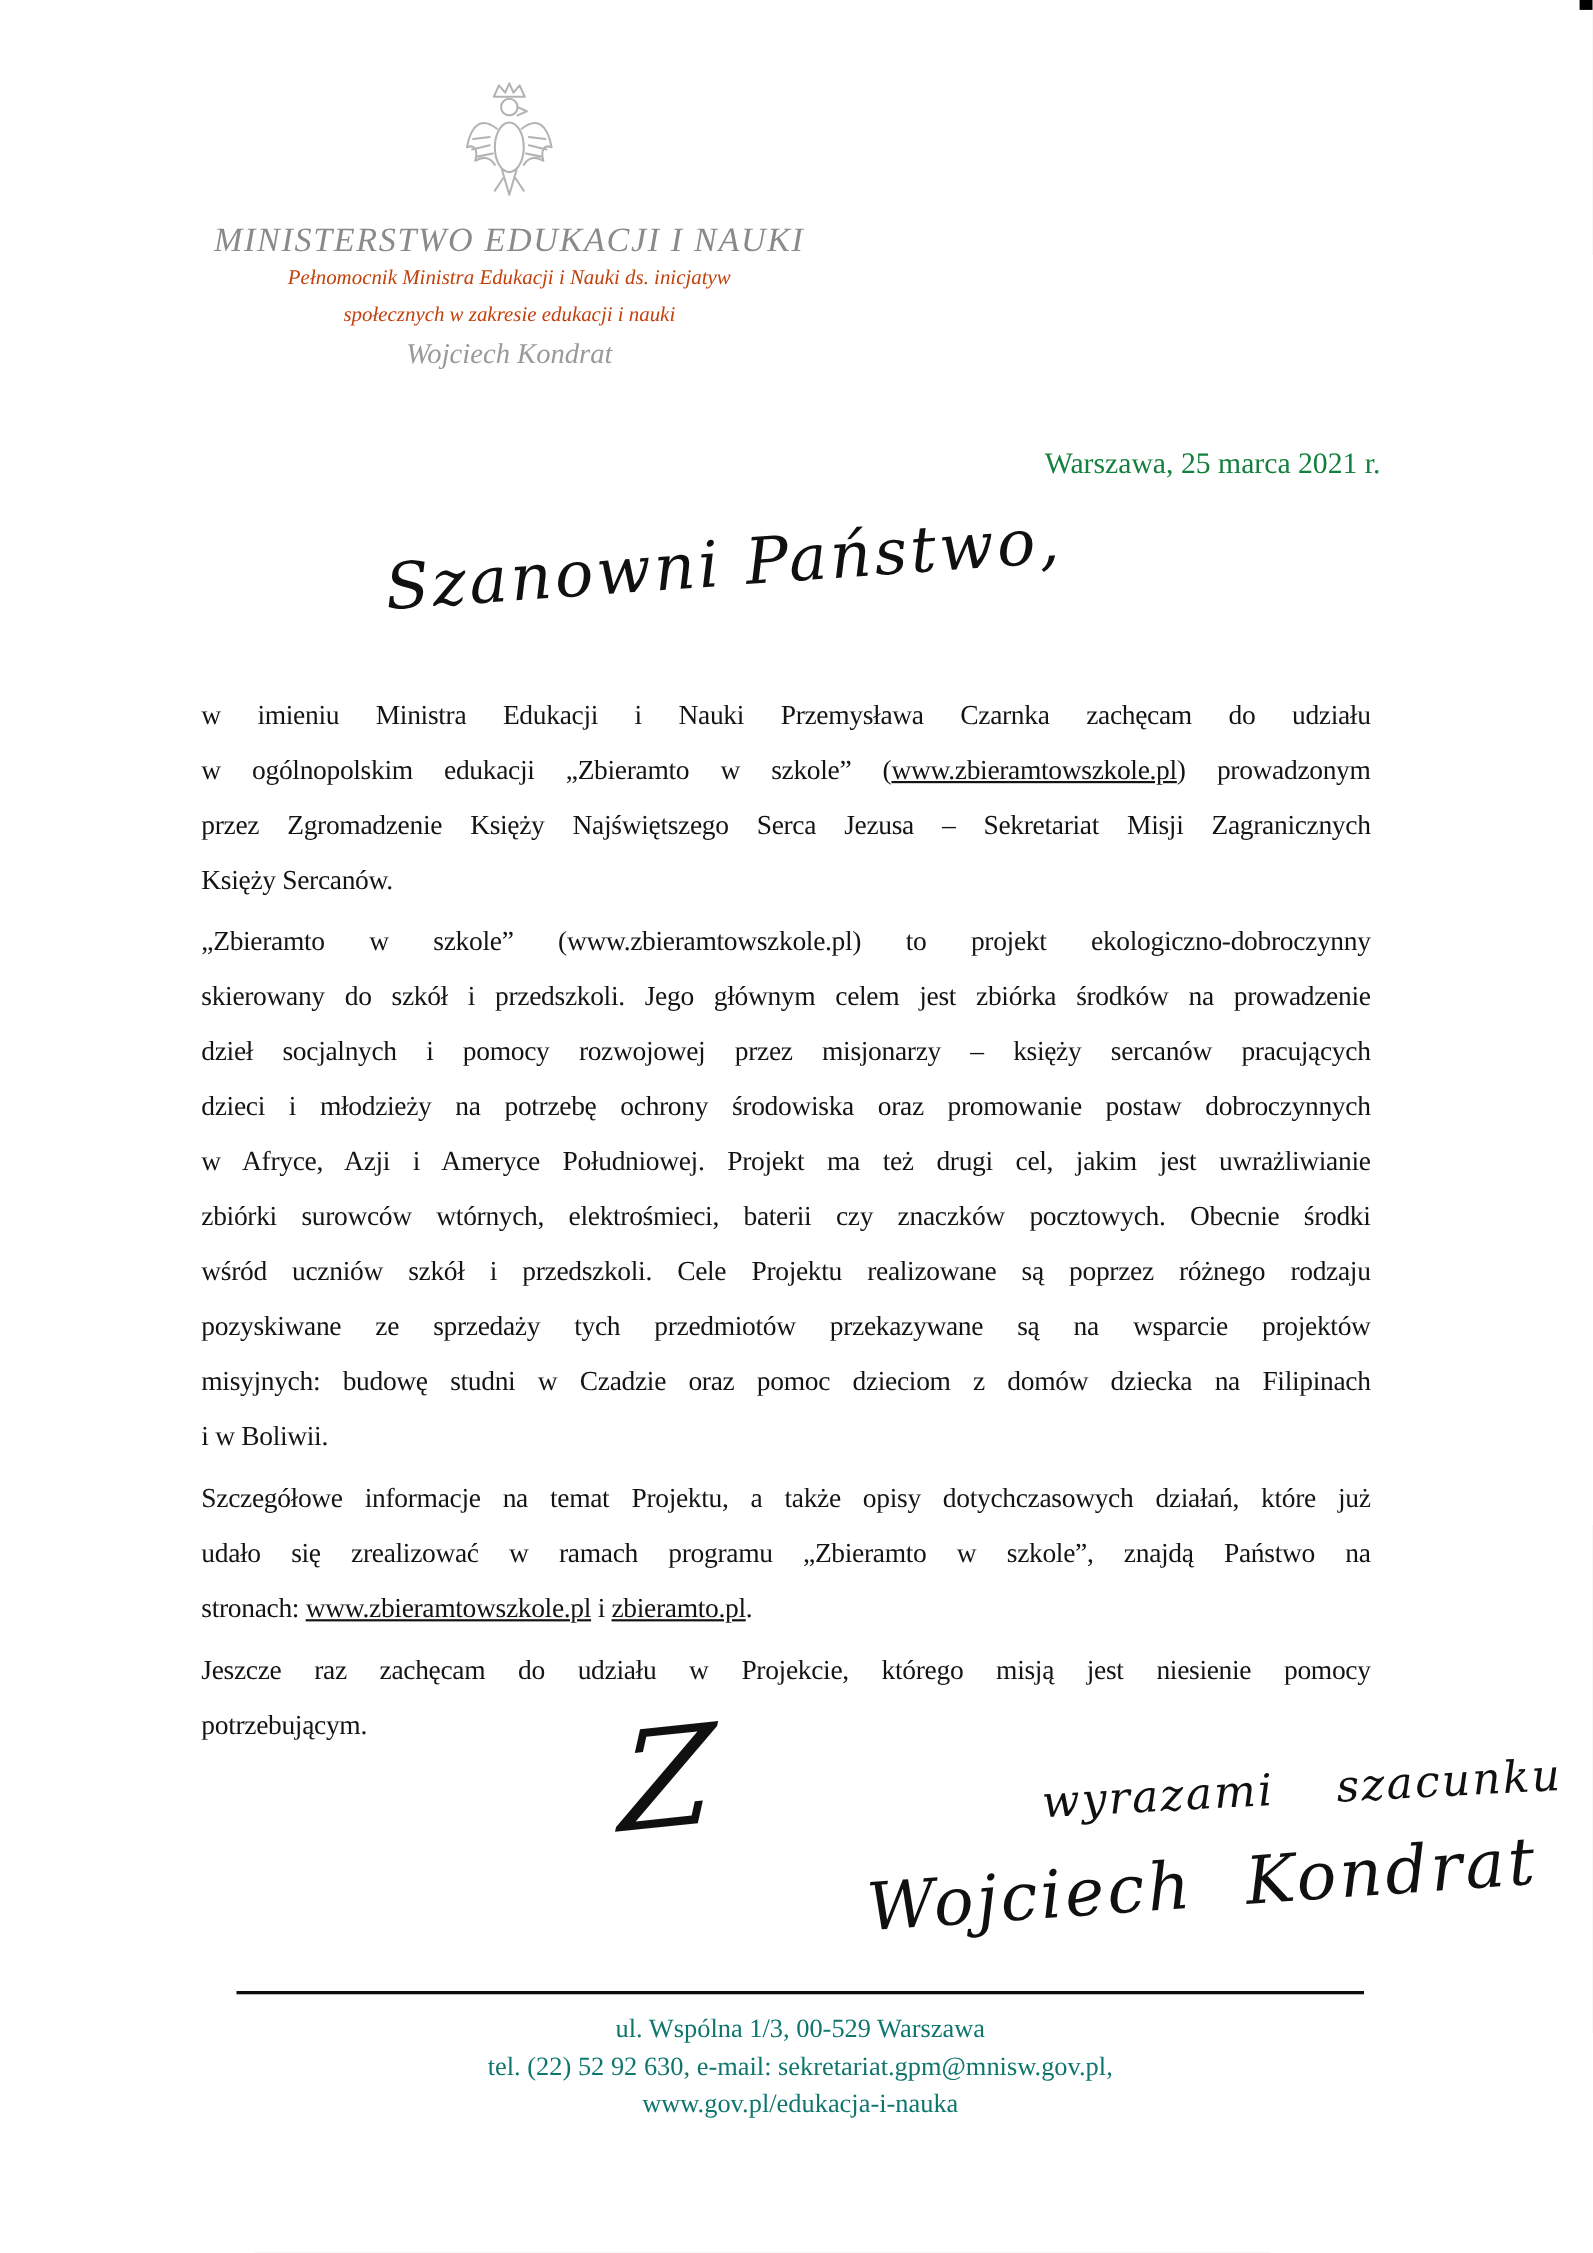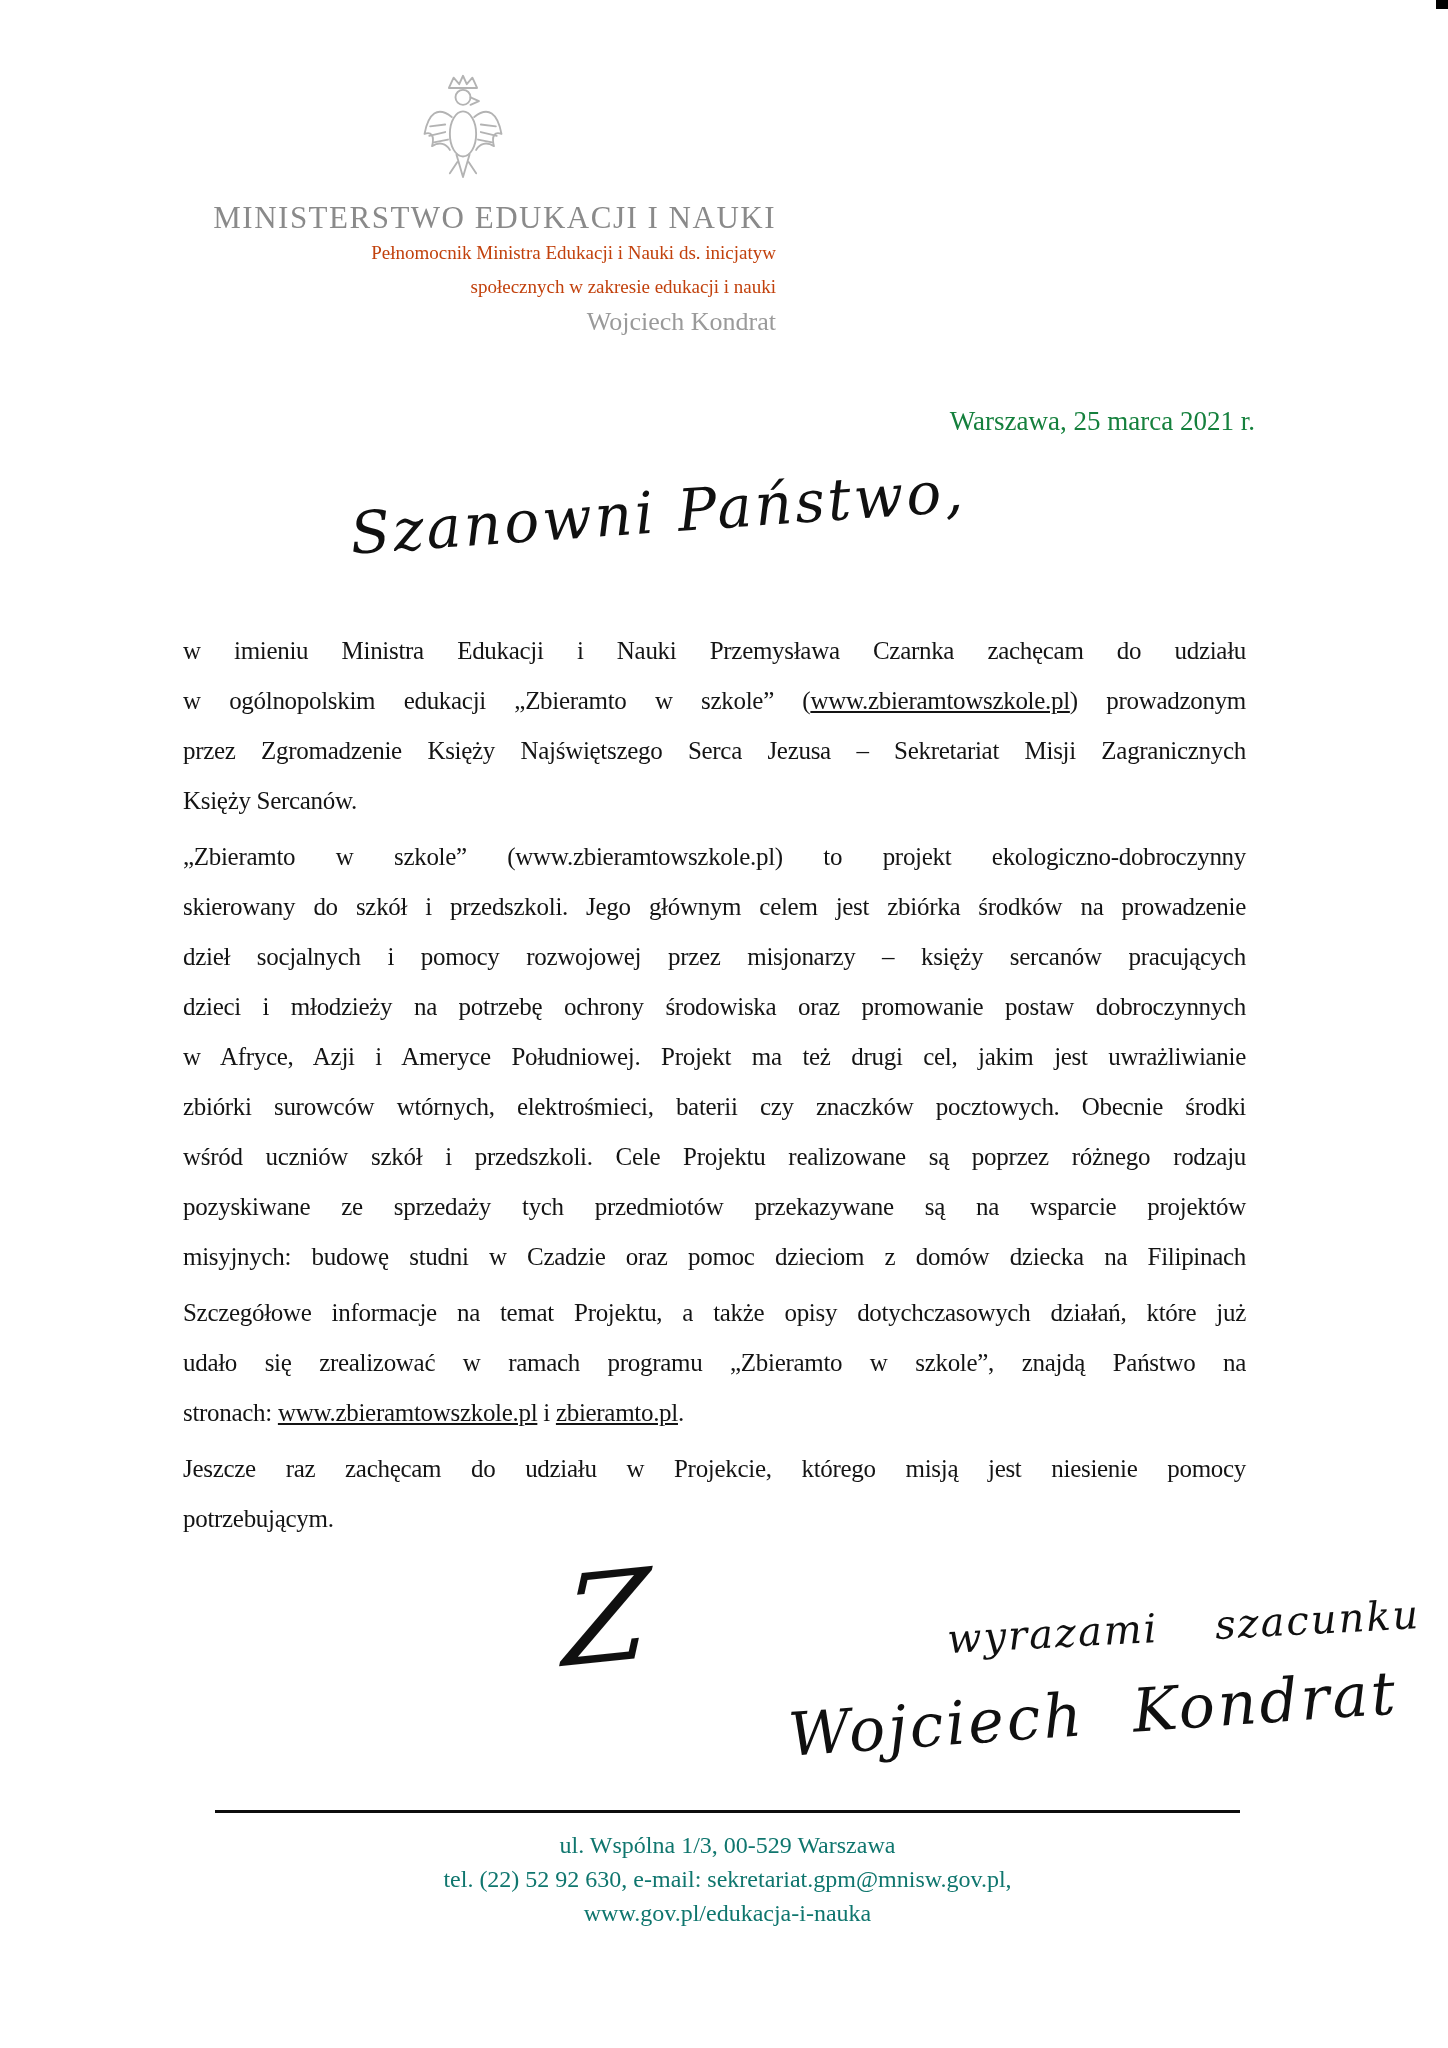--- a/index.html
+++ b/index.html
@@ -8,21 +8,21 @@
     width:1448px;height:2048px;
     background:#ffffff;
     font-family:"Liberation Serif", serif;
     color:#141414;
     overflow:hidden;
   }
   
   .artifact{position:absolute;top:0;right:0;width:12px;height:9px;background:#000;}
 
   
-  .header{position:absolute;left:150px;top:72px;width:626px;text-align:right;color:#8f8f8f;}
+  .header{position:absolute;left:150px;top:72px;width:626px;text-align:center;color:#8f8f8f;font-style:italic;}
   .eagle{display:block;margin:0 auto 6px auto;opacity:.85;}
   .ministry{font-size:31px;letter-spacing:1.5px;color:#8a8a8a;line-height:36px;}
   .role{font-size:19px;color:#c2410c;line-height:34px;}
   .official{font-size:26px;color:#9a9a9a;line-height:36px;}
 
   
   .date{position:absolute;left:860px;top:406px;width:395px;text-align:right;font-size:27px;color:#15803d;}
 
   
   .hand{font-family:"DejaVu Serif", serif;font-style:italic;color:#101010;white-space:nowrap;}
@@ -88,20 +88,21 @@
         <div class="para">
           <div class="bline"><span>„Zbieramto w szkole” (www.zbieramtowszkole.pl) to projekt ekologiczno-dobroczynny</span></div>
           <div class="bline"><span>skierowany do szkół i przedszkoli. Jego głównym celem jest zbiórka środków na prowadzenie</span></div>
           <div class="bline"><span>dzieł socjalnych i pomocy rozwojowej przez misjonarzy – księży sercanów pracujących</span></div>
           <div class="bline"><span>dzieci i młodzieży na potrzebę ochrony środowiska oraz promowanie postaw dobroczynnych</span></div>
           <div class="bline"><span>w Afryce, Azji i Ameryce Południowej. Projekt ma też drugi cel, jakim jest uwrażliwianie</span></div>
           <div class="bline"><span>zbiórki surowców wtórnych, elektrośmieci, baterii czy znaczków pocztowych. Obecnie środki</span></div>
           <div class="bline"><span>wśród uczniów szkół i przedszkoli. Cele Projektu realizowane są poprzez różnego rodzaju</span></div>
           <div class="bline"><span>pozyskiwane ze sprzedaży tych przedmiotów przekazywane są na wsparcie projektów</span></div>
           <div class="bline"><span>misyjnych: budowę studni w Czadzie oraz pomoc dzieciom z domów dziecka na Filipinach</span></div>
+          <div class="bline last"><span>i w Boliwii.</span></div>
         </div>
         <div class="para">
           <div class="bline"><span>Szczegółowe informacje na temat Projektu, a także opisy dotychczasowych działań, które już</span></div>
           <div class="bline"><span>udało się zrealizować w ramach programu „Zbieramto w szkole”, znajdą Państwo na</span></div>
           <div class="bline last"><span>stronach: </span><span class="link">www.zbieramtowszkole.pl</span><span> i </span><span class="link">zbieramto.pl</span><span>.</span></div>
         </div>
         <div class="para">
           <div class="bline"><span>Jeszcze raz zachęcam do udziału w Projekcie, którego misją jest niesienie pomocy</span></div>
           <div class="bline last"><span>potrzebującym.</span></div>
         </div>

